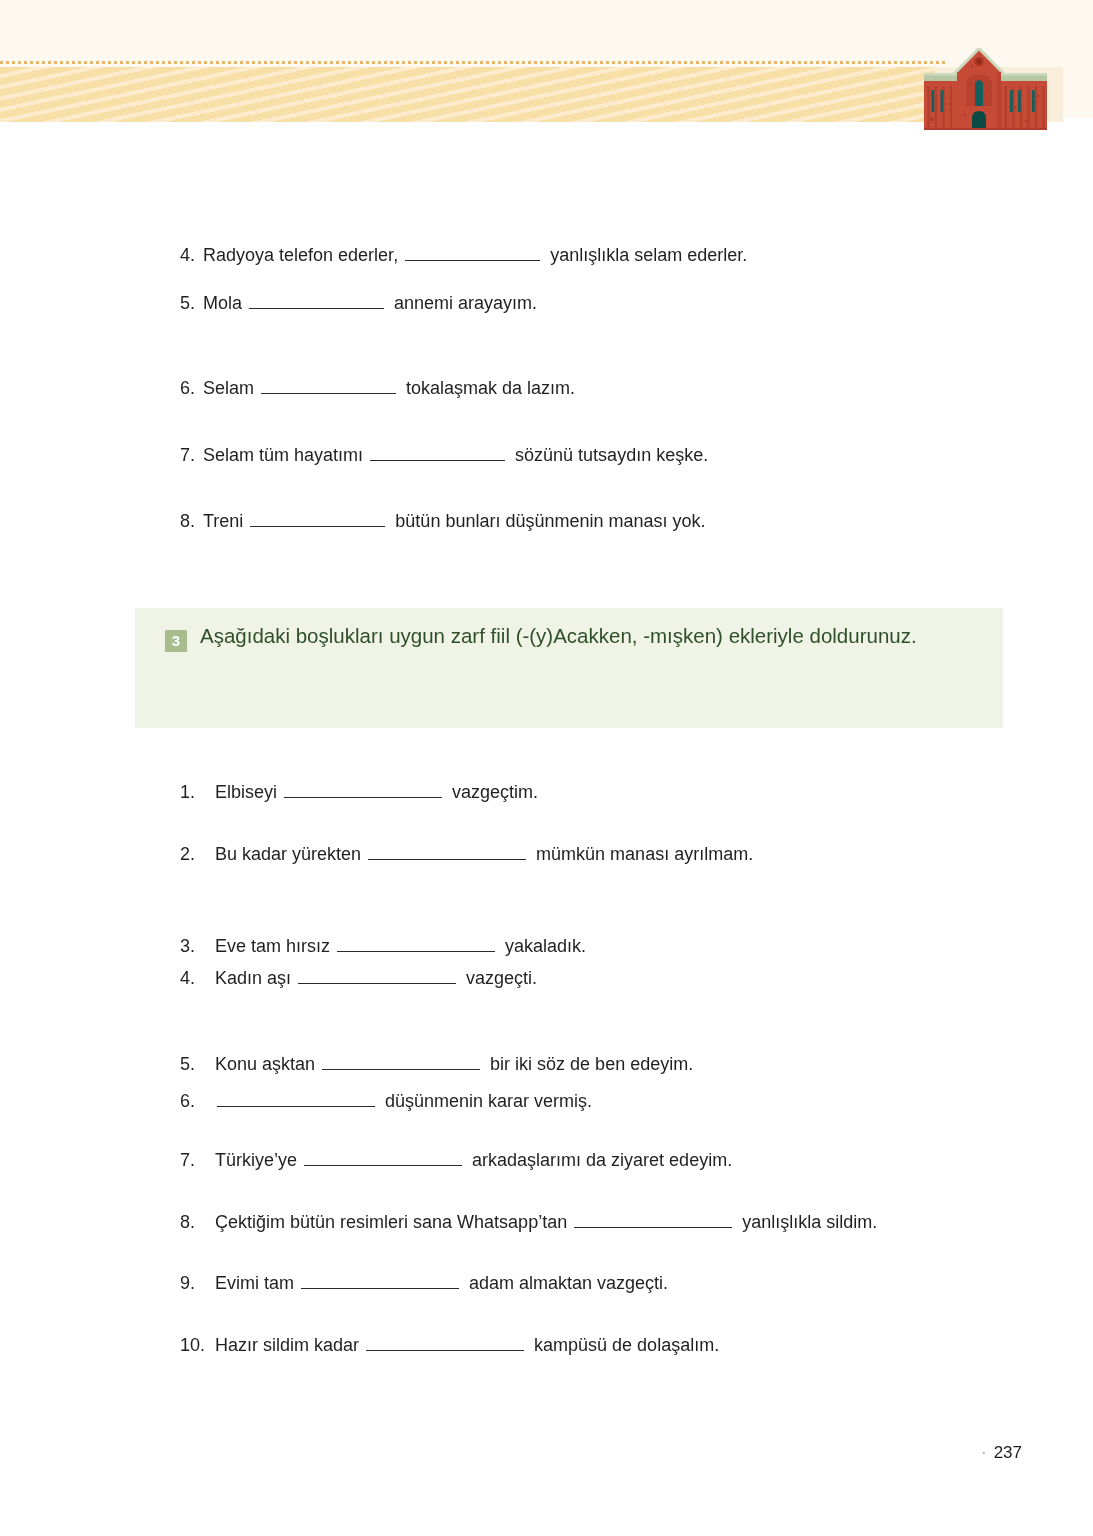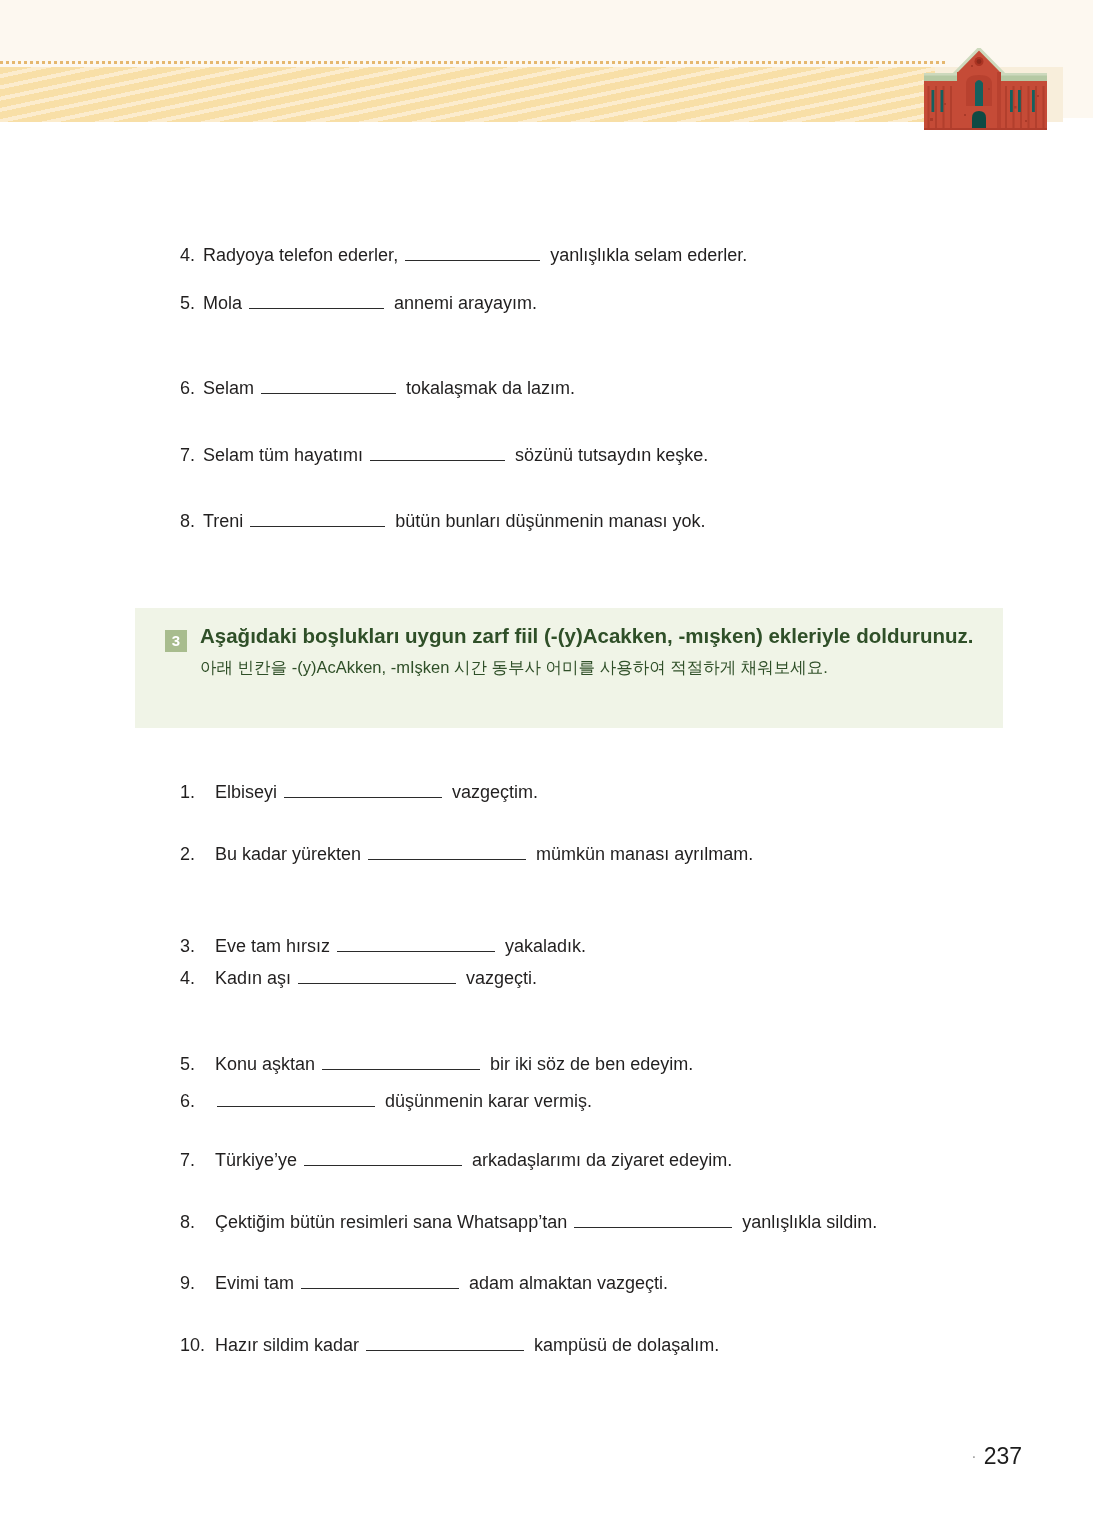--- a/index.html
+++ b/index.html
@@ -35,31 +35,31 @@
   .ex3-box{
     position:absolute;left:135px;top:608px;width:868px;height:120px;
     background:#f0f4e7;box-sizing:border-box;
   }
   .ex3-badge{
     position:absolute;left:30px;top:22px;width:22px;height:22px;background:#a8bc8e;
     color:#ffffff;font-weight:bold;font-size:15px;text-align:center;line-height:22px;
   }
   .ex3-text{position:absolute;left:65px;top:14px;right:26px;}
   .ex3-title{
-    font-size:20.5px;font-weight:bold;color:#2f4f28;line-height:28px;margin:0;
+    font-size:20.5px;font-weight:normal;color:#2f4f28;line-height:28px;margin:0;
   }
   .ex3-sub{
     font-size:16.5px;color:#2f4f28;line-height:24px;margin-top:5px;
   }
   
   .page-num-row{
     position:absolute;top:1443px;right:71px;display:flex;align-items:center;
   }
   .page-dot{font-size:16px;color:#9a9a9a;margin-right:7px;line-height:20px;}
-  .page-num{font-size:23px;color:#1d1d1d;}
+  .page-num{font-size:17px;color:#1d1d1d;}
 </style>
 </head>
 <body>
 
 <div class="top-cream"></div>
 <div class="top-cream-right"></div>
 <div class="dotted-line"></div>
 <div class="stripe-band"></div>
 <div class="plain-band"></div>
 
@@ -130,21 +130,20 @@
   <span class="num">7.</span><span>Selam tüm hayatımı</span><span class="blank w1"></span><span>sözünü tutsaydın keşke.</span>
 </div>
 <div class="item list1" style="top:510px">
   <span class="num">8.</span><span>Treni</span><span class="blank w1"></span><span>bütün bunları düşünmenin manası yok.</span>
 </div>
 
 <div class="ex3-box">
   <div class="ex3-badge">3</div>
   <div class="ex3-text">
     <div class="ex3-title">Aşağıdaki boşlukları uygun zarf fiil (-(y)Acakken, -mışken) ekleriyle doldurunuz.</div>
-    <div class="ex3-sub">아래 빈칸을 -(y)AcAkken, -mIşken 시간 동부사 어미를 사용하여 적절하게 채워보세요.</div>
   </div>
 </div>
 
 <div class="item list2" style="top:781px">
   <span class="num">1.</span><span>Elbiseyi</span><span class="blank w2"></span><span>vazgeçtim.</span>
 </div>
 <div class="item list2" style="top:843px">
   <span class="num">2.</span><span>Bu kadar yürekten</span><span class="blank w2"></span><span>mümkün manası ayrılmam.</span>
 </div>
 <div class="item list2" style="top:935px">

